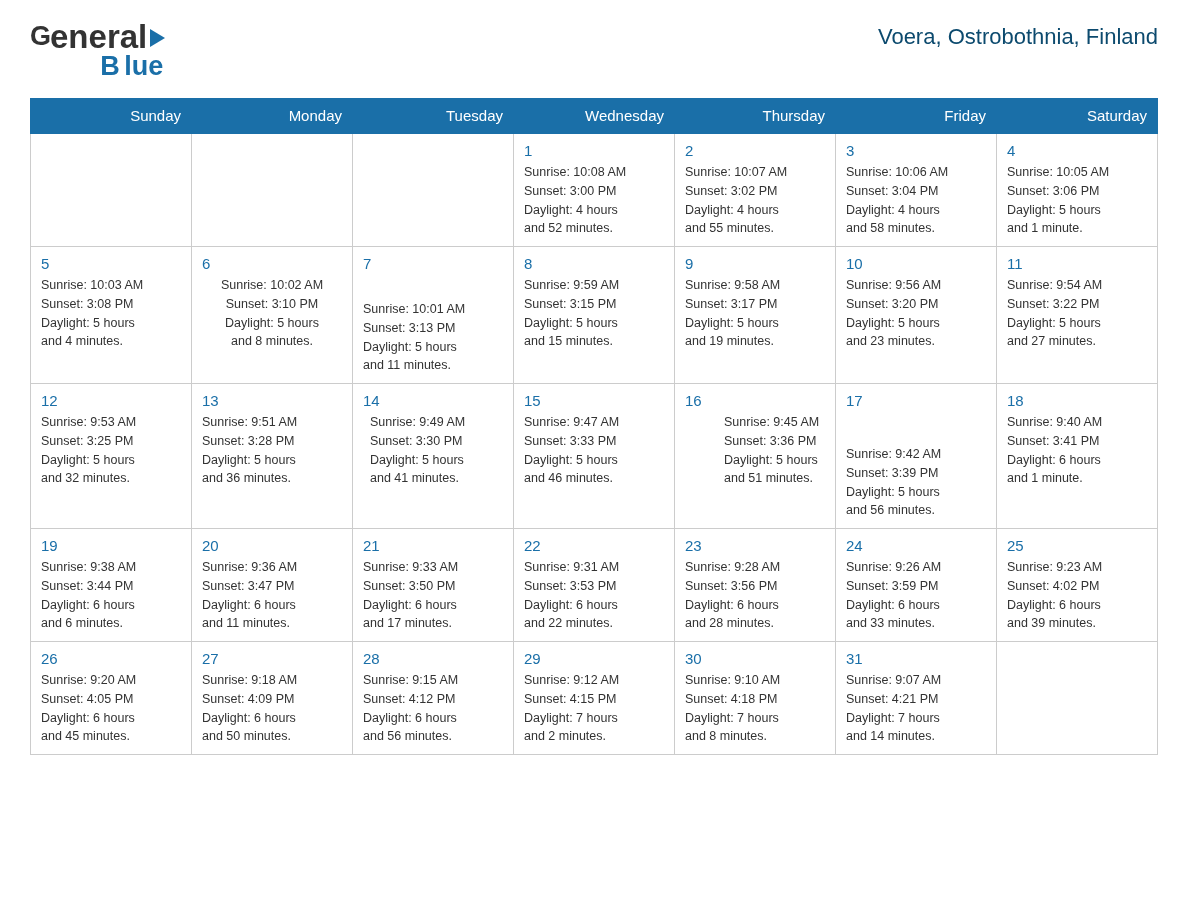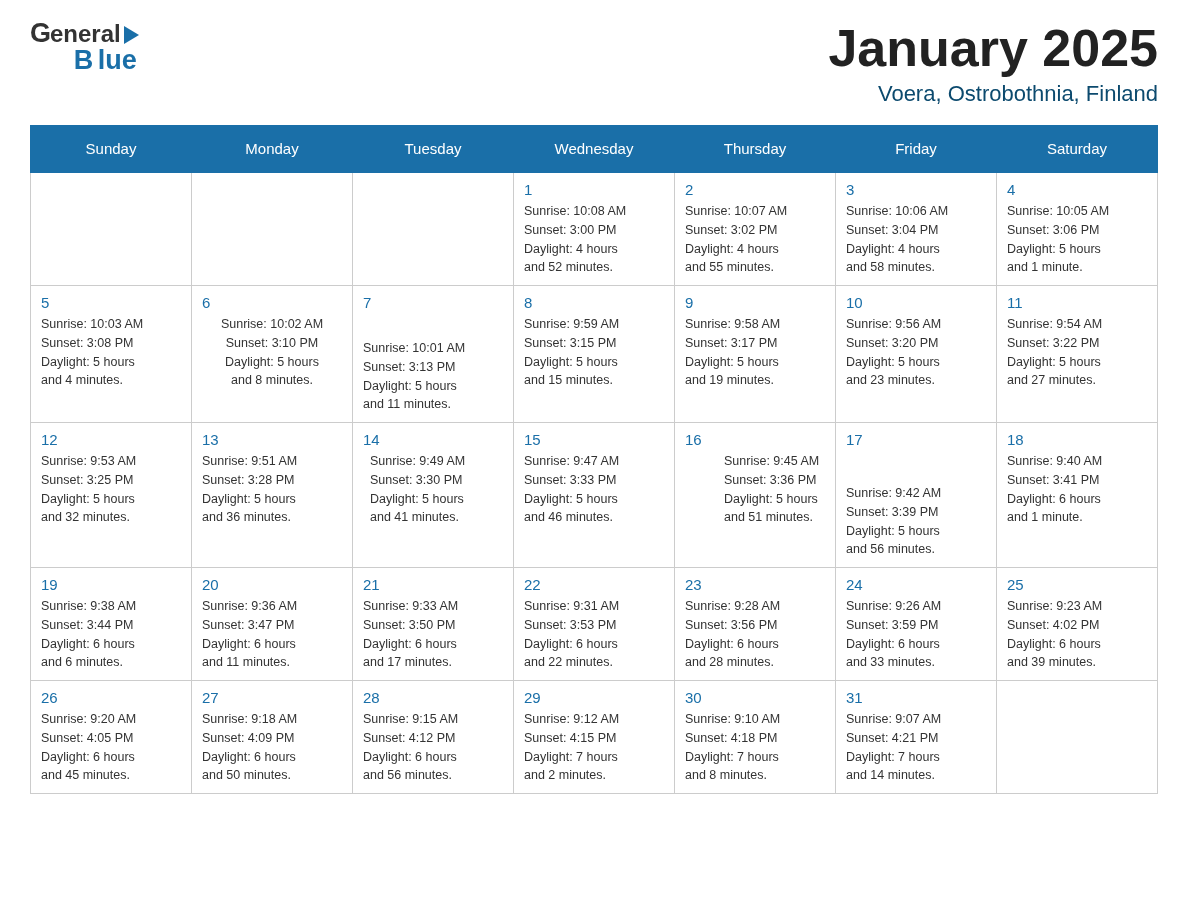--- a/index.html
+++ b/index.html
@@ -34,22 +34,22 @@
     .calendar {
       width: 100%;
       border-collapse: collapse;
       border: 1px solid #1a6fa8;
     }
     .calendar thead tr th {
       background-color: #1a6fa8;
       color: #fff;
       font-size: 15px;
       font-weight: normal;
-      padding: 14px 10px;
-      text-align: center;
+      padding: 8px 10px;
+      text-align: right;
       border: 1px solid #1a6fa8;
     }
     .calendar tbody tr td {
       vertical-align: top;
       padding: 8px 10px;
       border: 1px solid #ccc;
       width: calc(100% / 7);
       font-size: 13px;
       color: #333;
       min-height: 90px;
@@ -84,21 +84,21 @@
       display: flex;
       align-items: center;
     }
     .logo-g {
       font-size: 27px;
       font-weight: bold;
       color: #333;
       letter-spacing: -1px;
     }
     .logo-eneral {
-      font-size: 24px;
+      font-size: 33px;
       font-weight: bold;
       color: #333;
     }
     .logo-triangle {
       display: inline-block;
       width: 0;
       height: 0;
       border-style: solid;
       border-width: 9px 0 9px 15px;
       border-color: transparent transparent transparent #1a6fa8;
@@ -129,21 +129,20 @@
       <span class="logo-g">G</span>
       <span class="logo-eneral">eneral</span>
       <span class="logo-triangle"></span>
     </div>
     <div class="logo-row2">
       <span class="logo-b">B</span>
       <span class="logo-lue">lue</span>
     </div>
   </div>
   <div class="title-area">
-    <h1>January 2025</h1>
     <h2>Voera, Ostrobothnia, Finland</h2>
   </div>
 </div>
 
 <table class="calendar">
   <thead>
     <tr>
     <th>Sunday</th>
         <th>Monday</th>
         <th>Tuesday</th>

